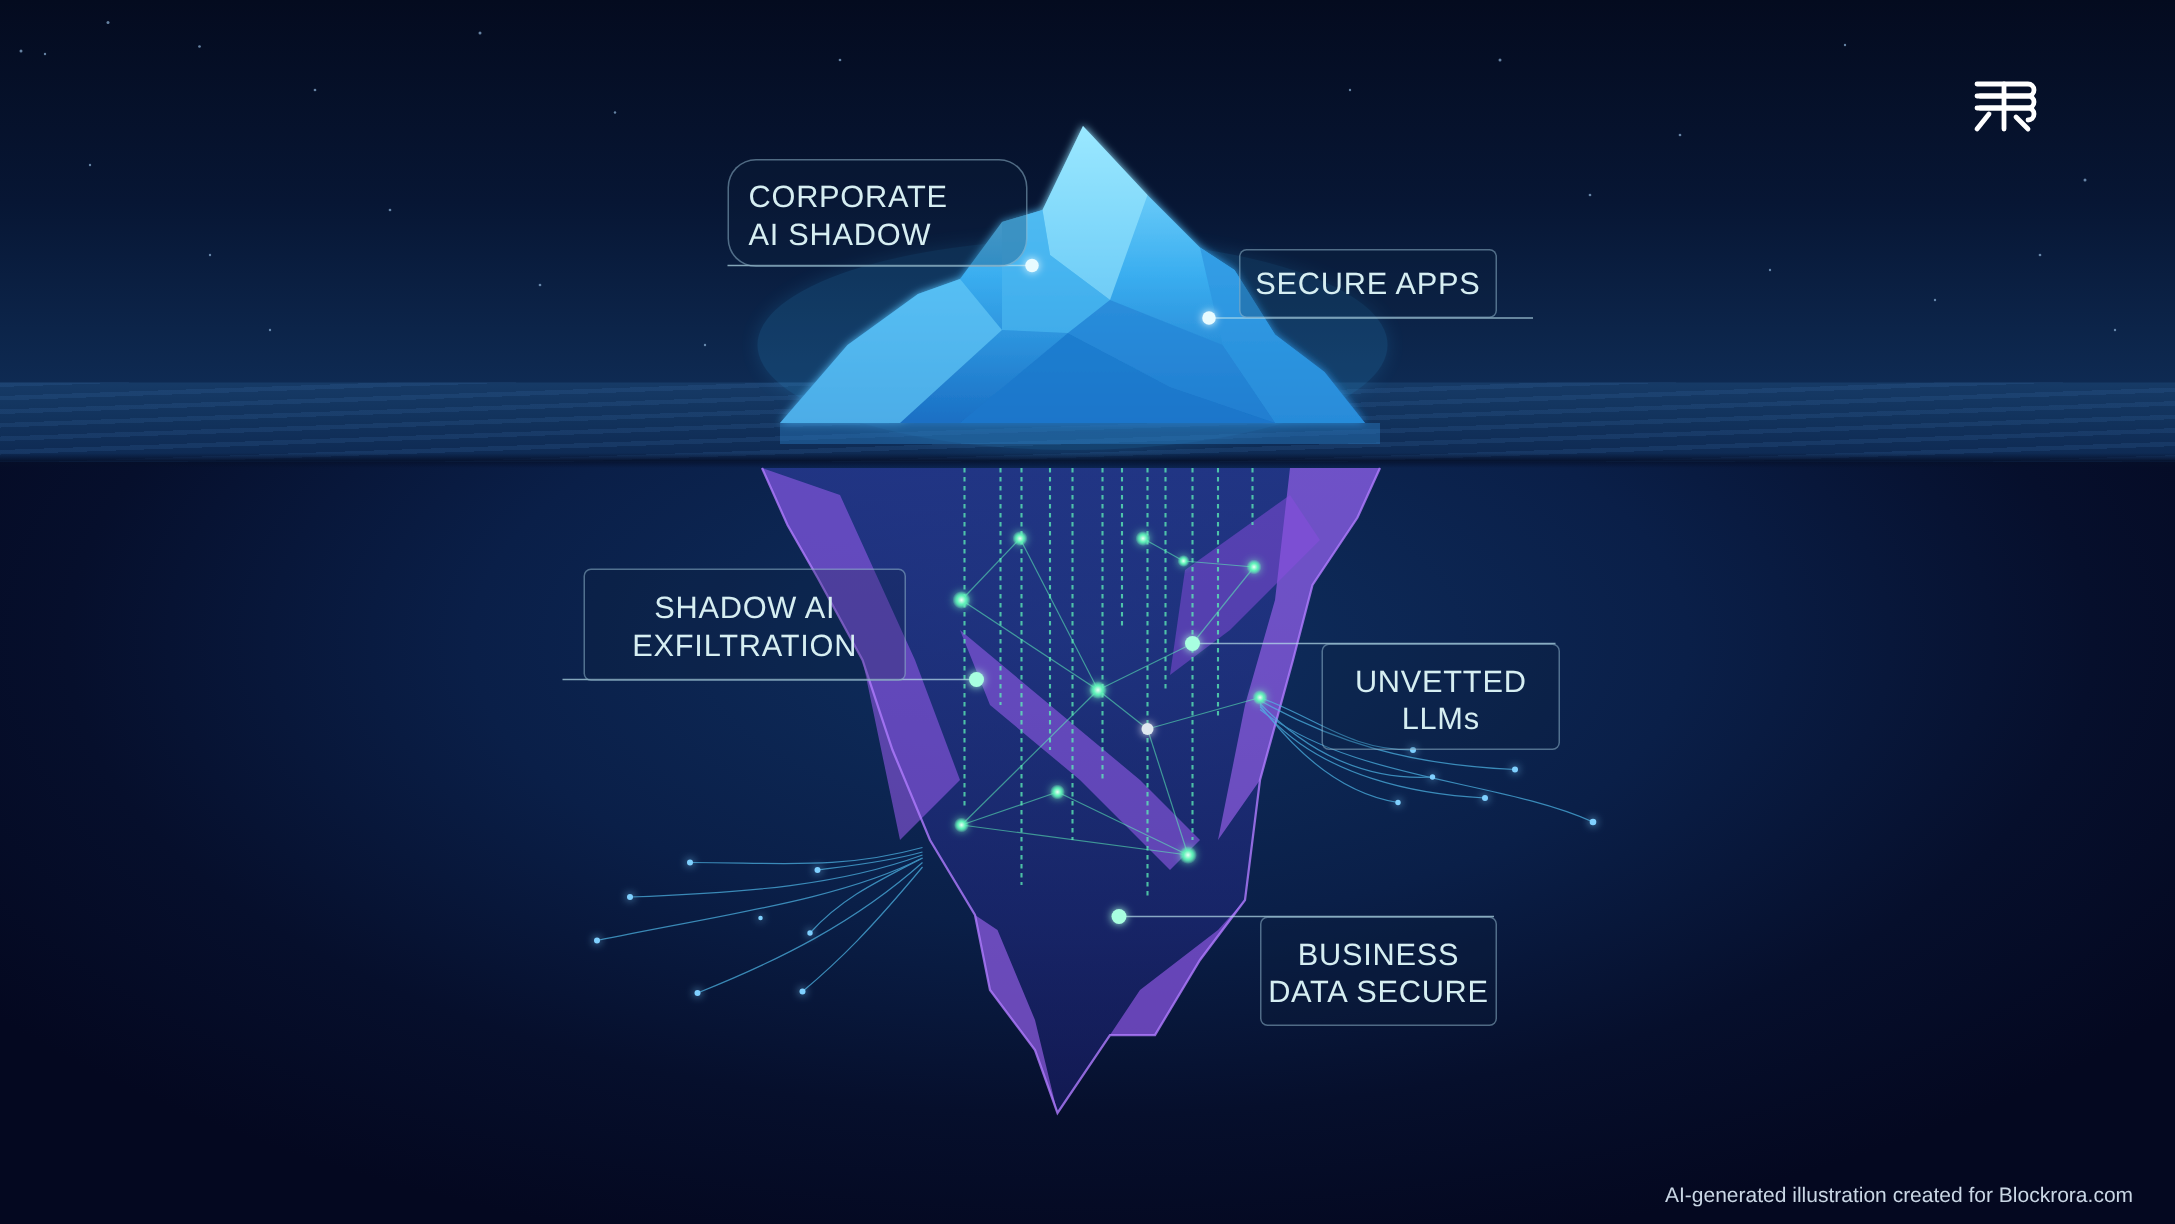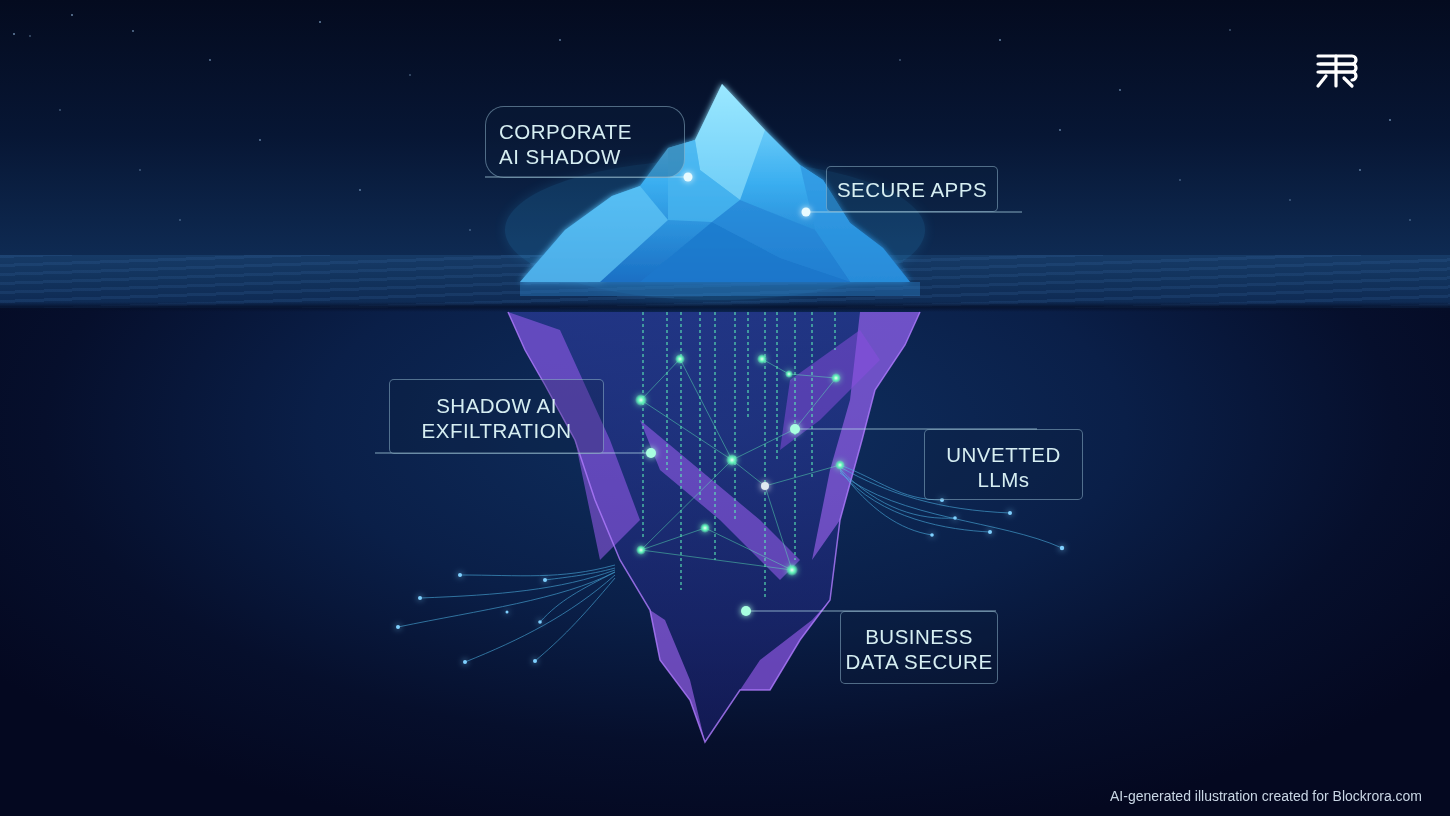--- a/index.html
+++ b/index.html
@@ -36,21 +36,21 @@
       color: #d6eef2;
       font-size: 20.5px;
       letter-spacing: 0.5px;
       line-height: 25px;
       box-sizing: border-box;
     }
     .label-box .line { display: block; white-space: nowrap; }
     .lbl-corporate { left: 485px; top: 106px; width: 200px; height: 72px; padding: 12px 0 0 13px; text-align: left; border-radius: 19px; }
     .lbl-secure { left: 826px; top: 166px; width: 172px; height: 46px; padding: 10px 0 0 0; text-align: center; }
     .lbl-shadow { left: 375px; top: 379px; width: 215px; height: 75px; padding: 13px 0 0 0; text-align: center; margin-left: 14px; }
-    .lbl-unvetted { left: 924px; top: 429px; width: 159px; height: 71px; padding: 12px 0 0 0; text-align: center; }
+    .lbl-unvetted { left: 881px; top: 429px; width: 159px; height: 71px; padding: 12px 0 0 0; text-align: center; }
     .lbl-business { left: 840px; top: 611px; width: 158px; height: 73px; padding: 12px 0 0 0; text-align: center; }
     .logo { position: absolute; left: 1313px; top: 51px; width: 46px; height: 38px; }
     .credit {
       position: absolute; left: 1110px; top: 788px;
       color: #c9d6e4; font-size: 14px; white-space: nowrap;
     }
   </style>
 </head>
 <body>
 

